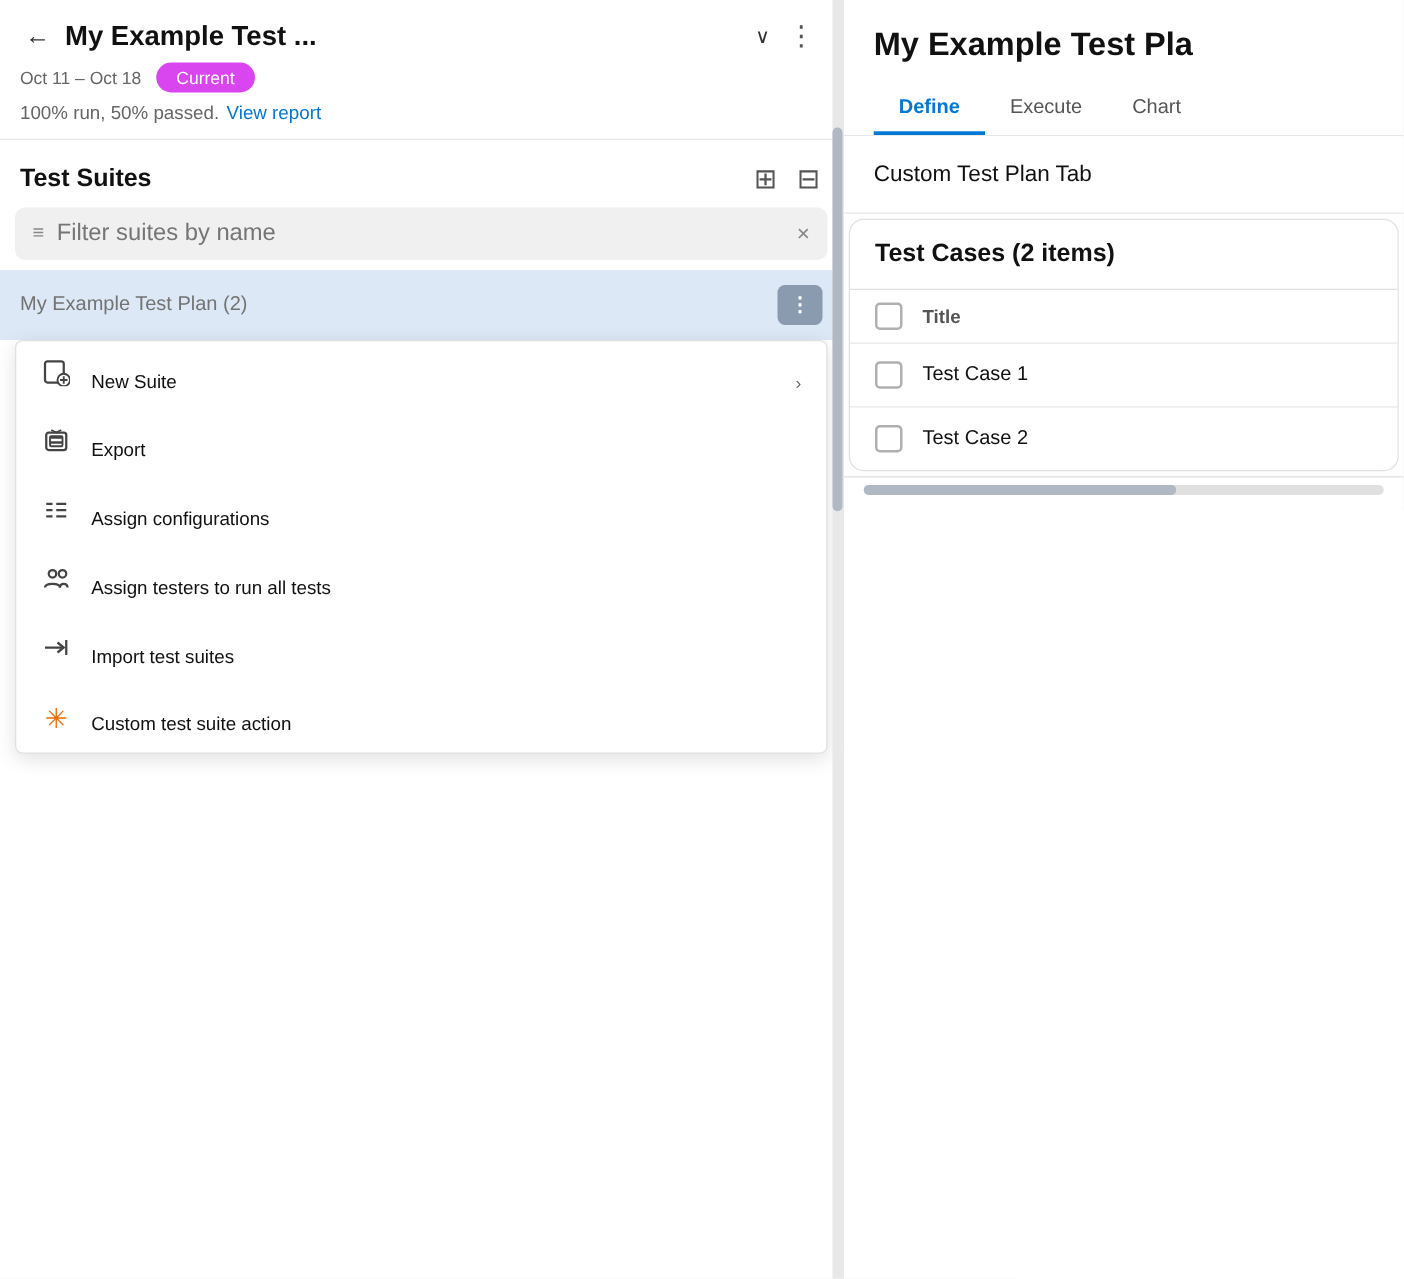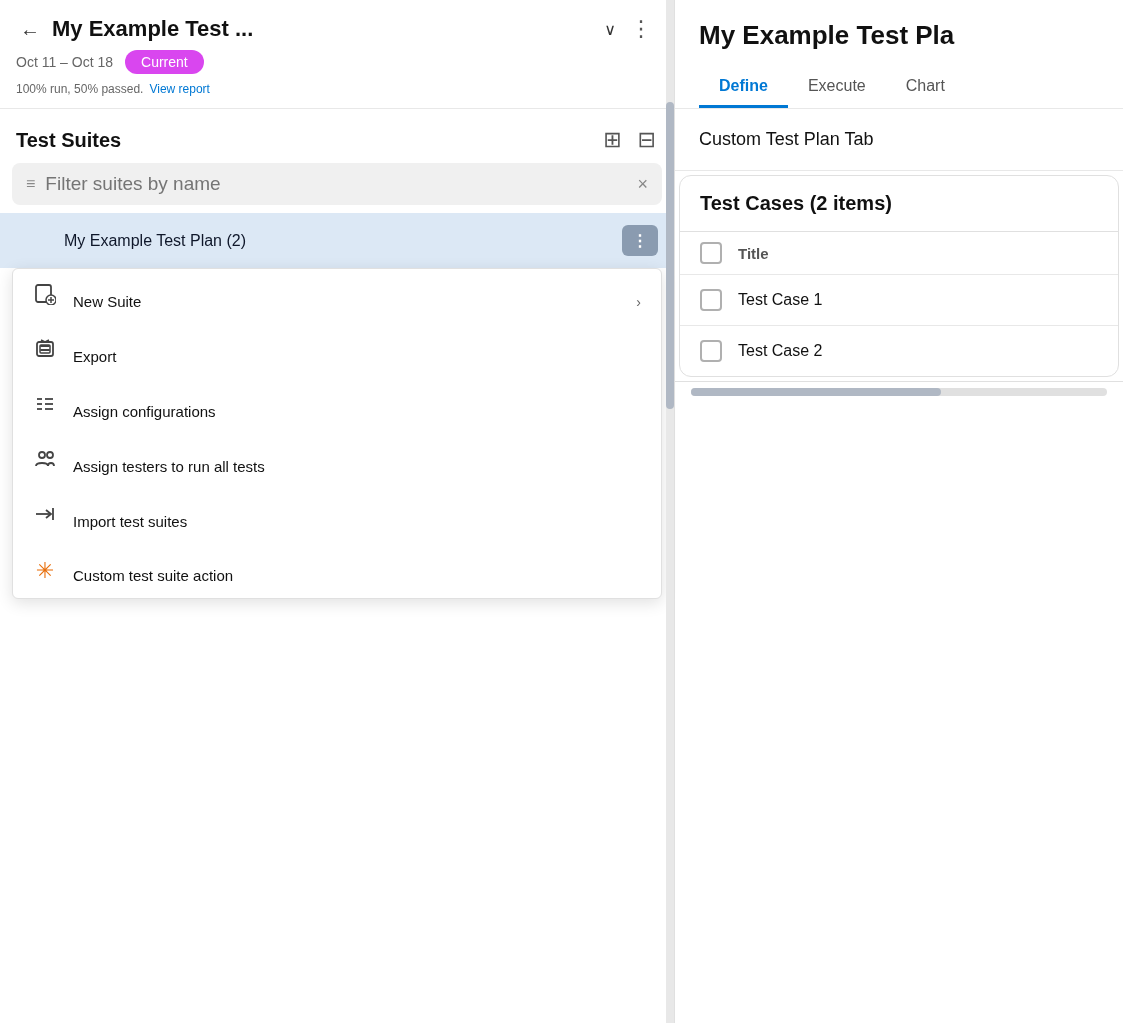--- a/index.html
+++ b/index.html
@@ -81,21 +81,21 @@
       border-radius: 20px;
       padding: 4px 16px;
       font-size: 14px;
       font-weight: 400;
     }
 
     .stats-row {
       display: flex;
       align-items: flex-start;
       gap: 6px;
-      font-size: 12px;
+      font-size: 15px;
       color: #666;
     }
 
     .view-report-link {
       color: #0078d4;
       font-weight: 500;
       cursor: pointer;
       text-decoration: none;
     }
 
@@ -164,22 +164,21 @@
       padding: 12px 16px;
       background: #dce8f5;
       cursor: pointer;
       gap: 8px;
     }
 
     .tree-item-label {
       flex: 1;
       font-size: 16px;
       font-weight: 500;
-      color: #0f172a;
-      margin-left: 48px;
+      color: #737373;
     }
 
     .tree-more-btn {
       background: #8a9bb0;
       border: none;
       border-radius: 6px;
       padding: 6px 10px;
       cursor: pointer;
       color: #fff;
       font-size: 16px;

